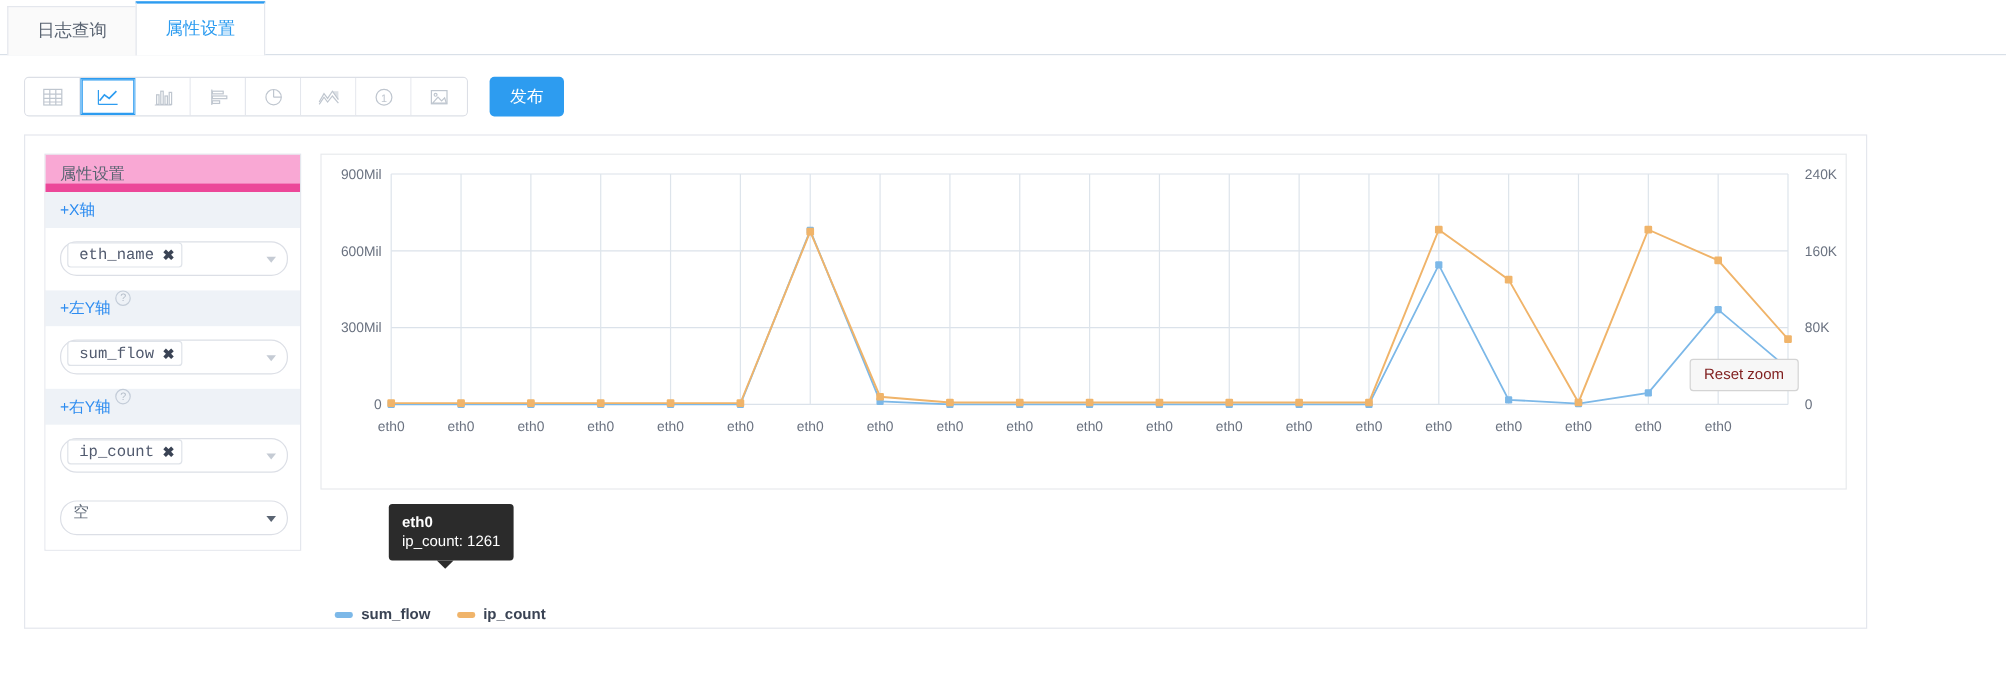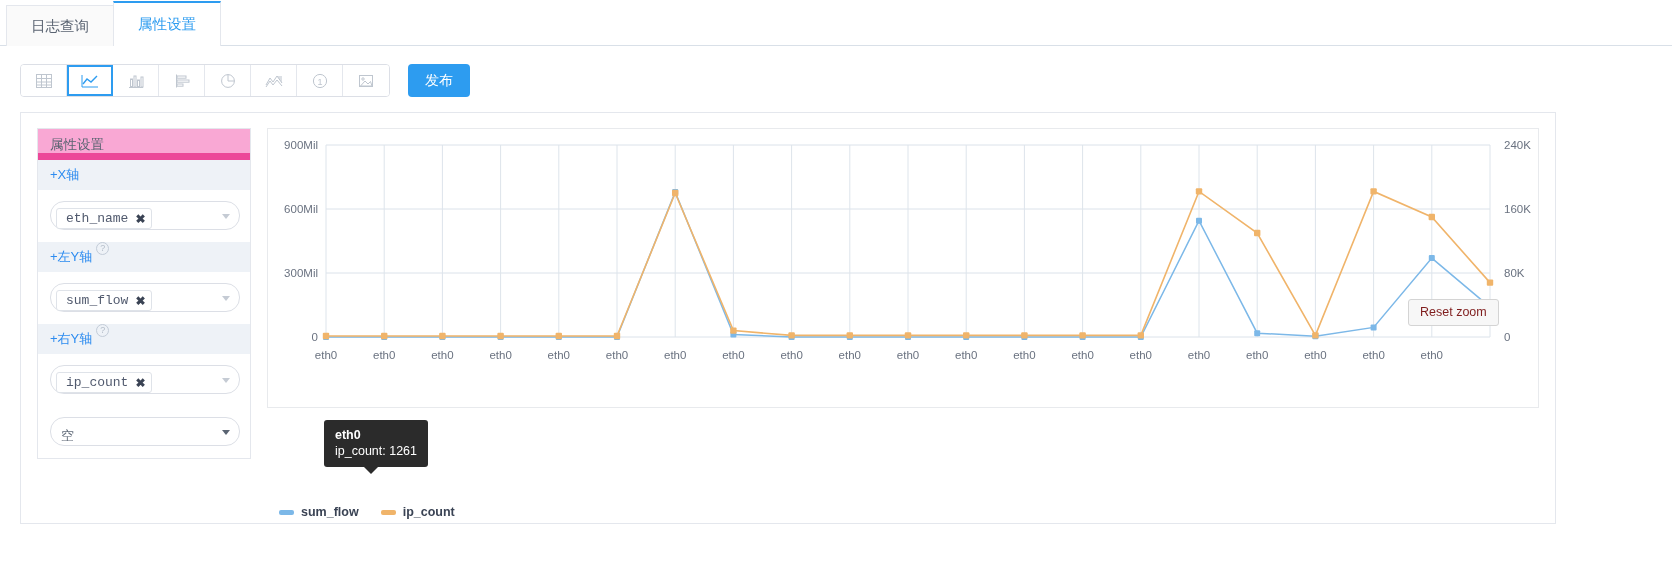--- a/index.html
+++ b/index.html
@@ -153,21 +153,21 @@
     padding: 11px 10px 12px 12px;
     background: #fff;
   }
   .select {
     position: relative;
     height: 29px;
     border: 1px solid #dcdfe6;
     border-radius: 14px;
     background: #fff;
     display: flex;
-    align-items: flex-end;
+    align-items: flex-start;
     padding-left: 5px;
     cursor: pointer;
   }
   .tagpill {
     display: inline-flex;
     align-items: center;
     height: 21px;
     padding: 0 6px 0 9px;
     border: 1px solid #dfe3e9;
     border-radius: 3px;

